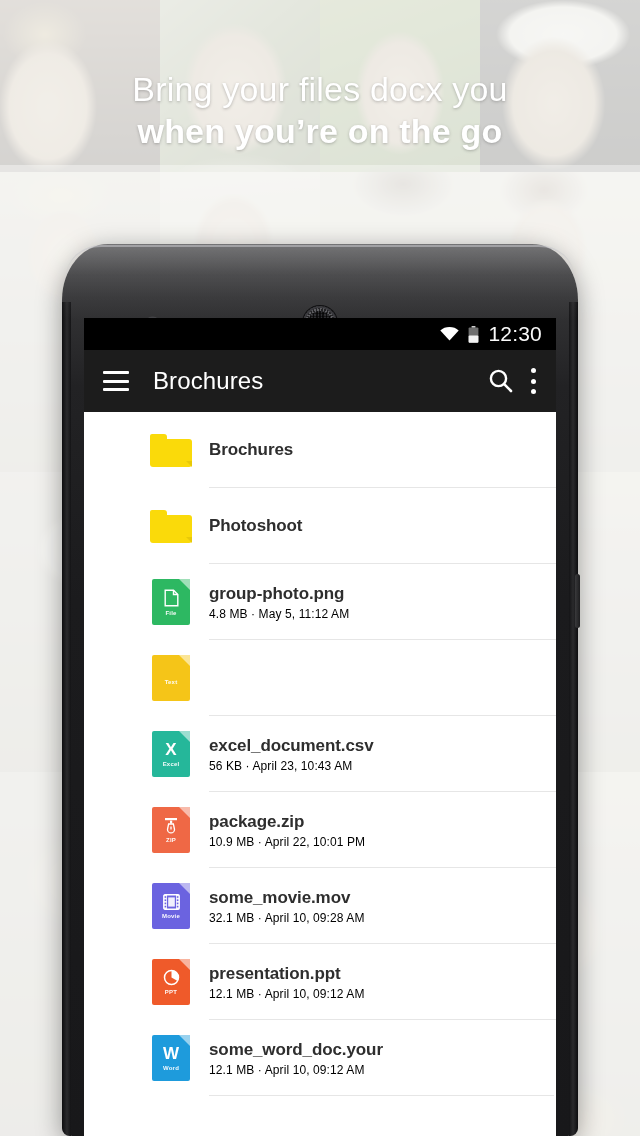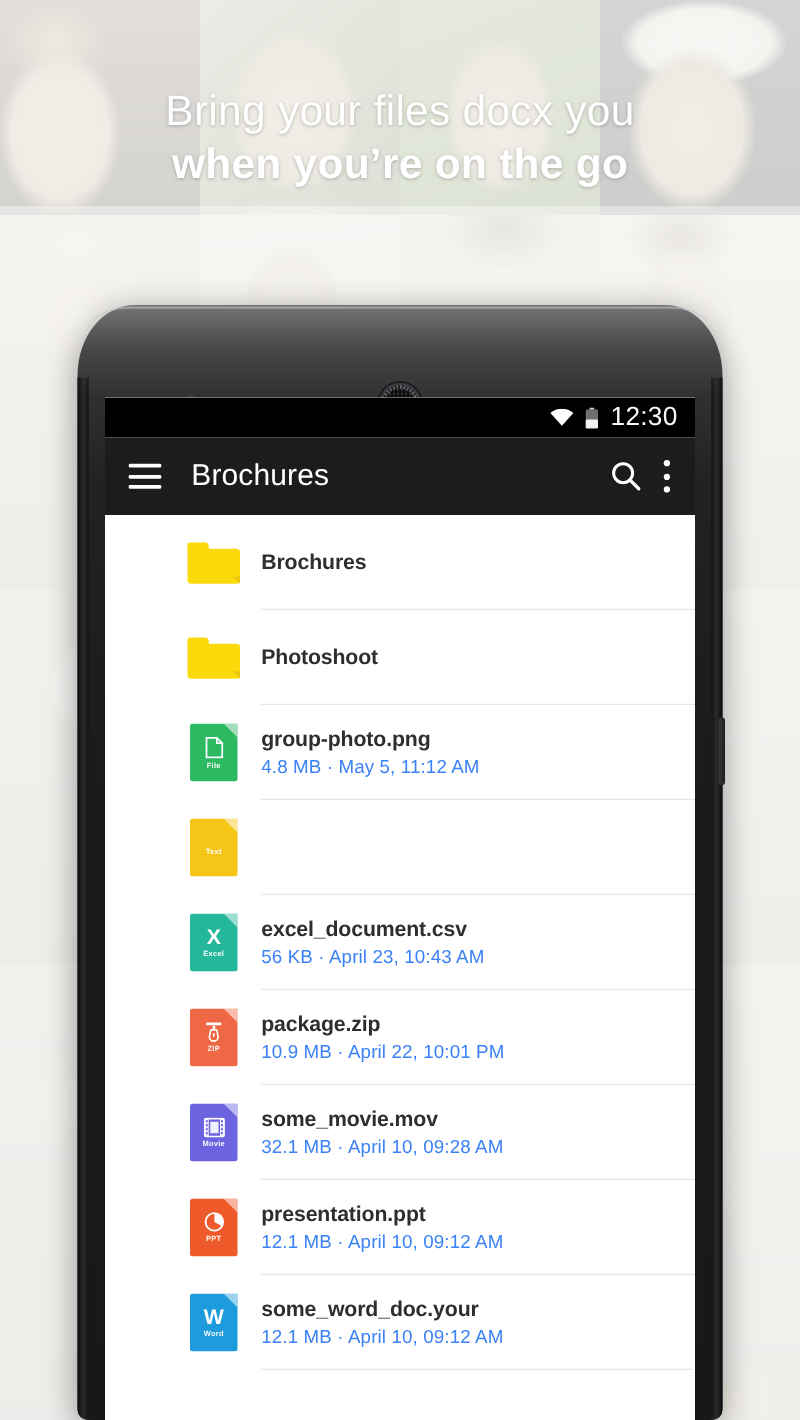--- a/index.html
+++ b/index.html
@@ -241,21 +241,21 @@
   .icon-cell {
     width: 76px; flex: 0 0 76px;
     display: flex; align-items: center; justify-content: center;
   }
   .text-cell { flex: 1 1 auto; min-width: 0; padding-right: 10px; }
   .file-name {
     font-size: 17px; font-weight: bold; color: #2e2e2e;
     letter-spacing: -0.1px; white-space: nowrap; overflow: hidden;
   }
   .file-meta {
-    font-size: 15px; color: #3b82f6; margin-top: 3px;
+    font-size: 12px; color: #000000; margin-top: 3px;
     letter-spacing: 0.1px; white-space: nowrap; overflow: hidden;
   }
   .folder-row .file-name { line-height: 76px; margin-top: 0; }
 
   
   .folder-icon { width: 42px; height: 33px; position: relative; }
   .folder-icon .tab {
     position: absolute; left: 0; top: 0; width: 17px; height: 7px;
     background: #fada0a; border-radius: 2px 3px 0 0;
   }

